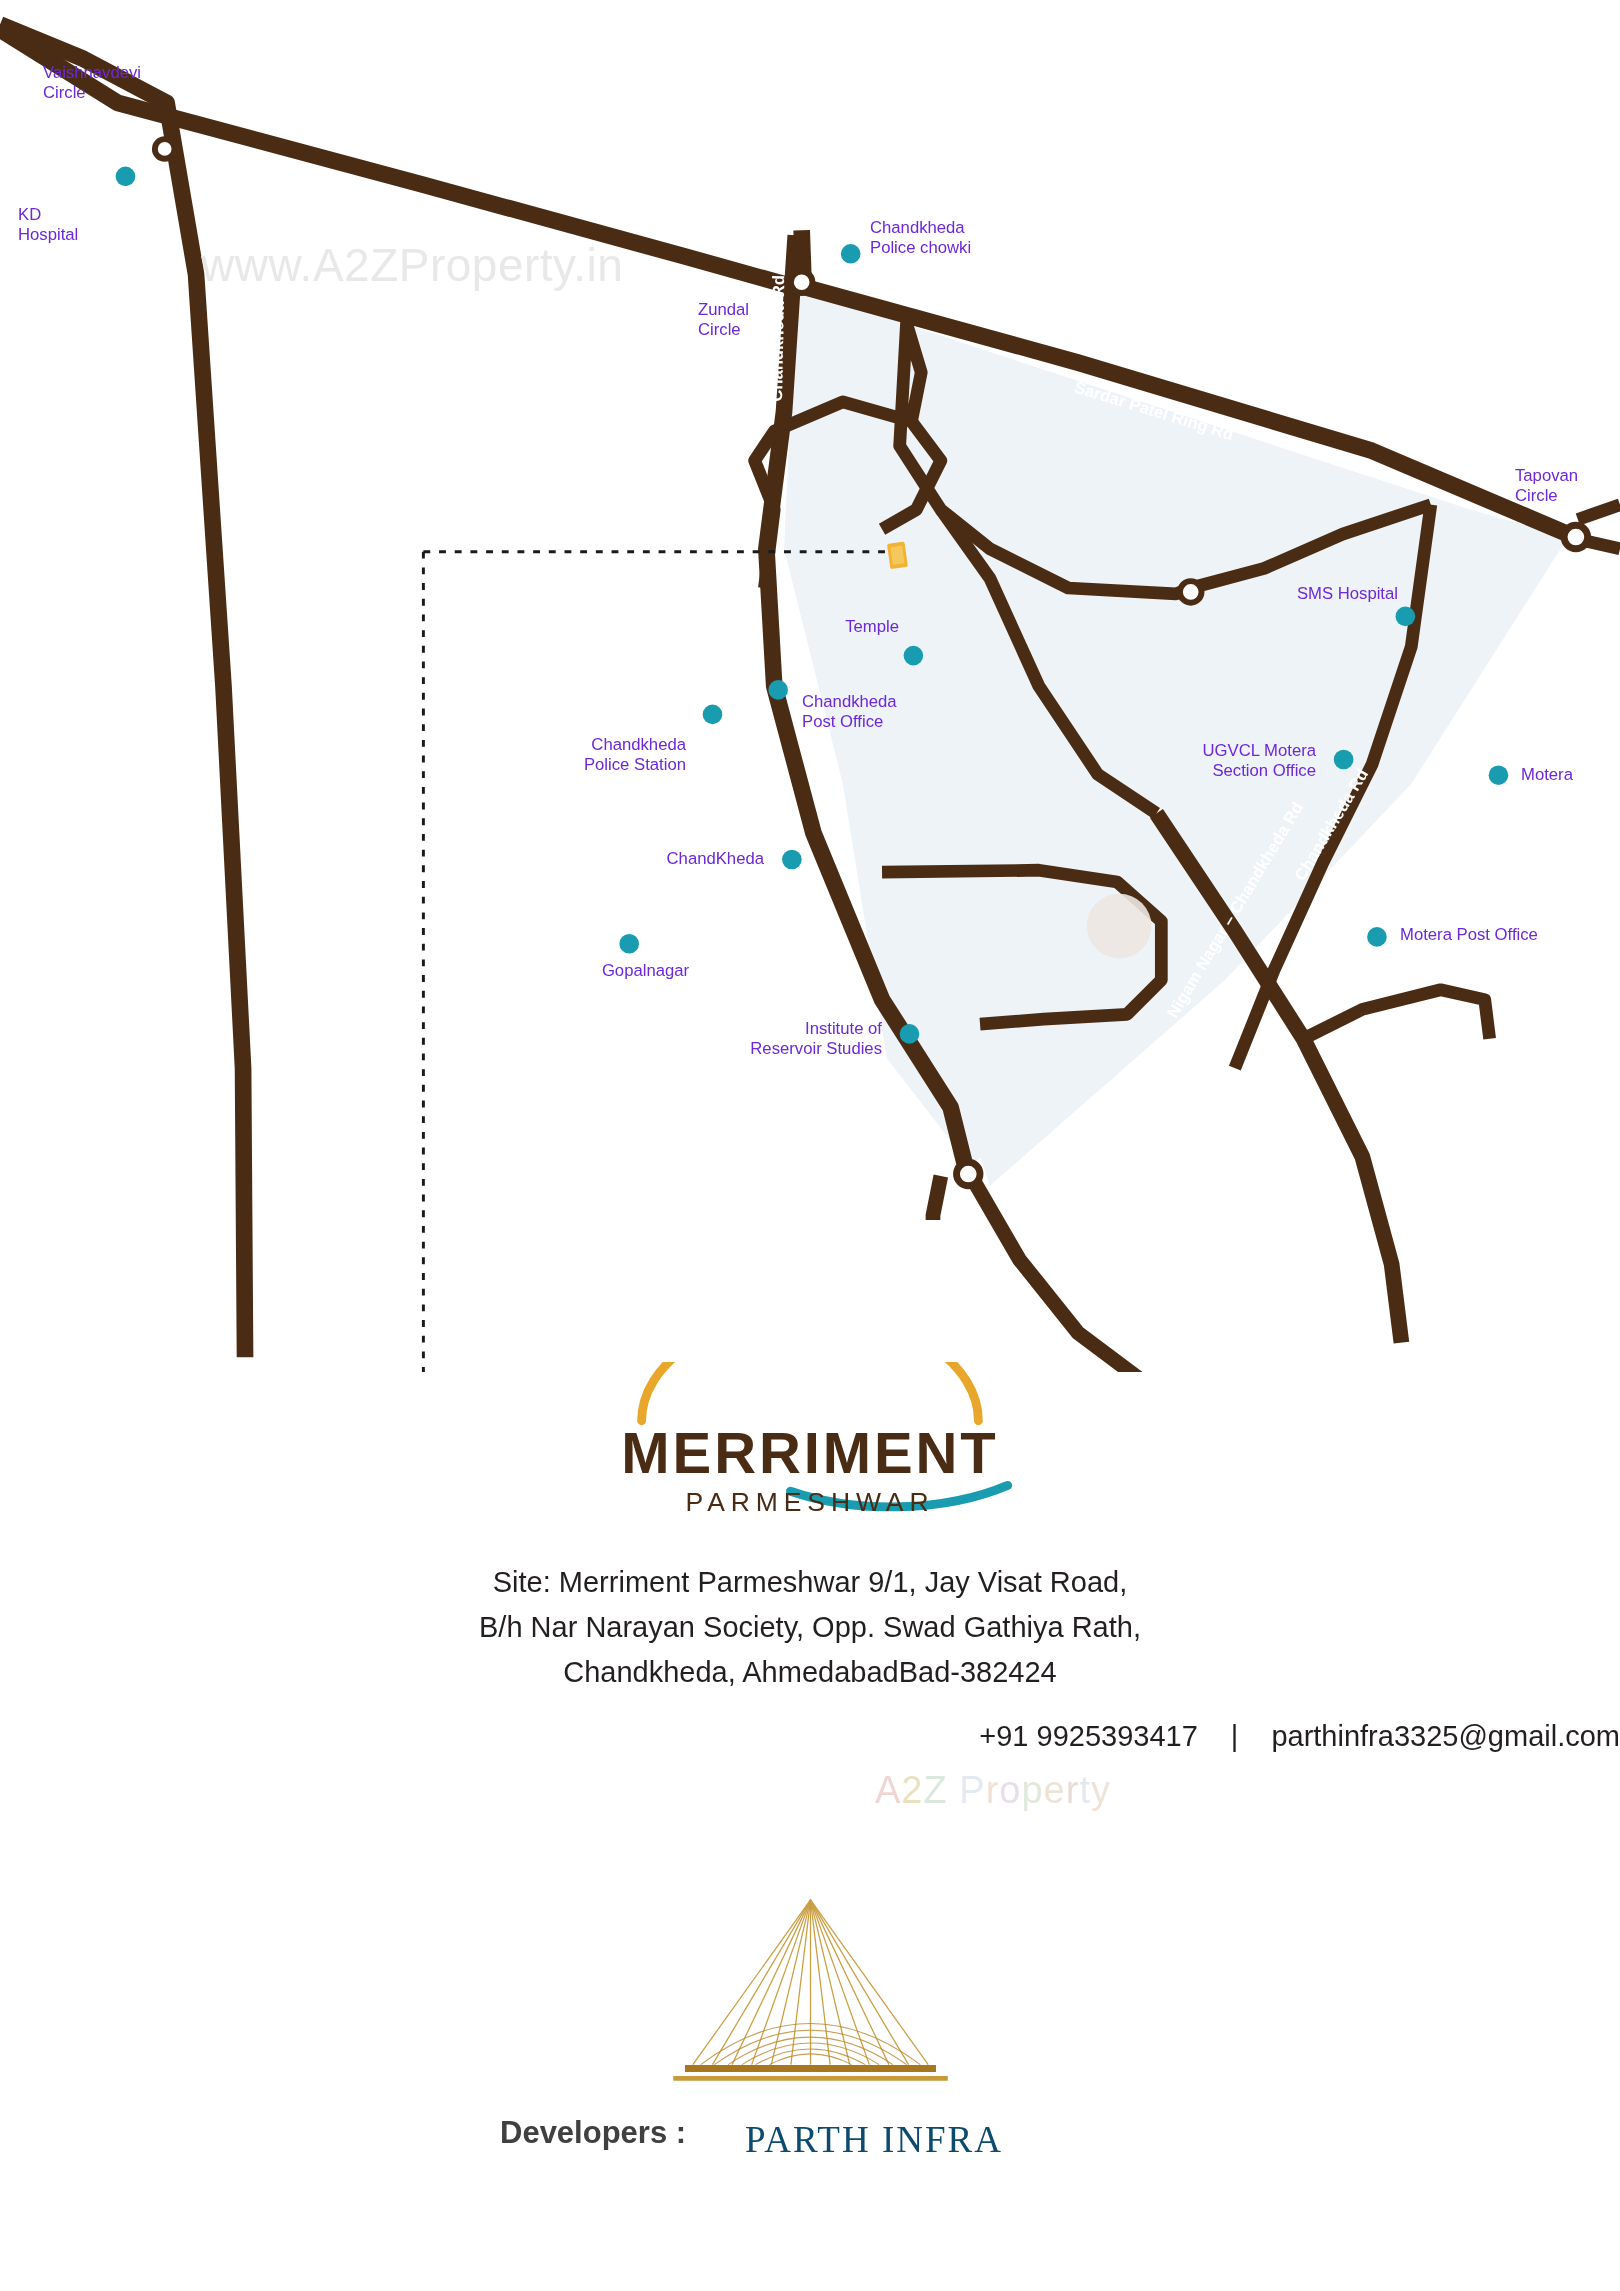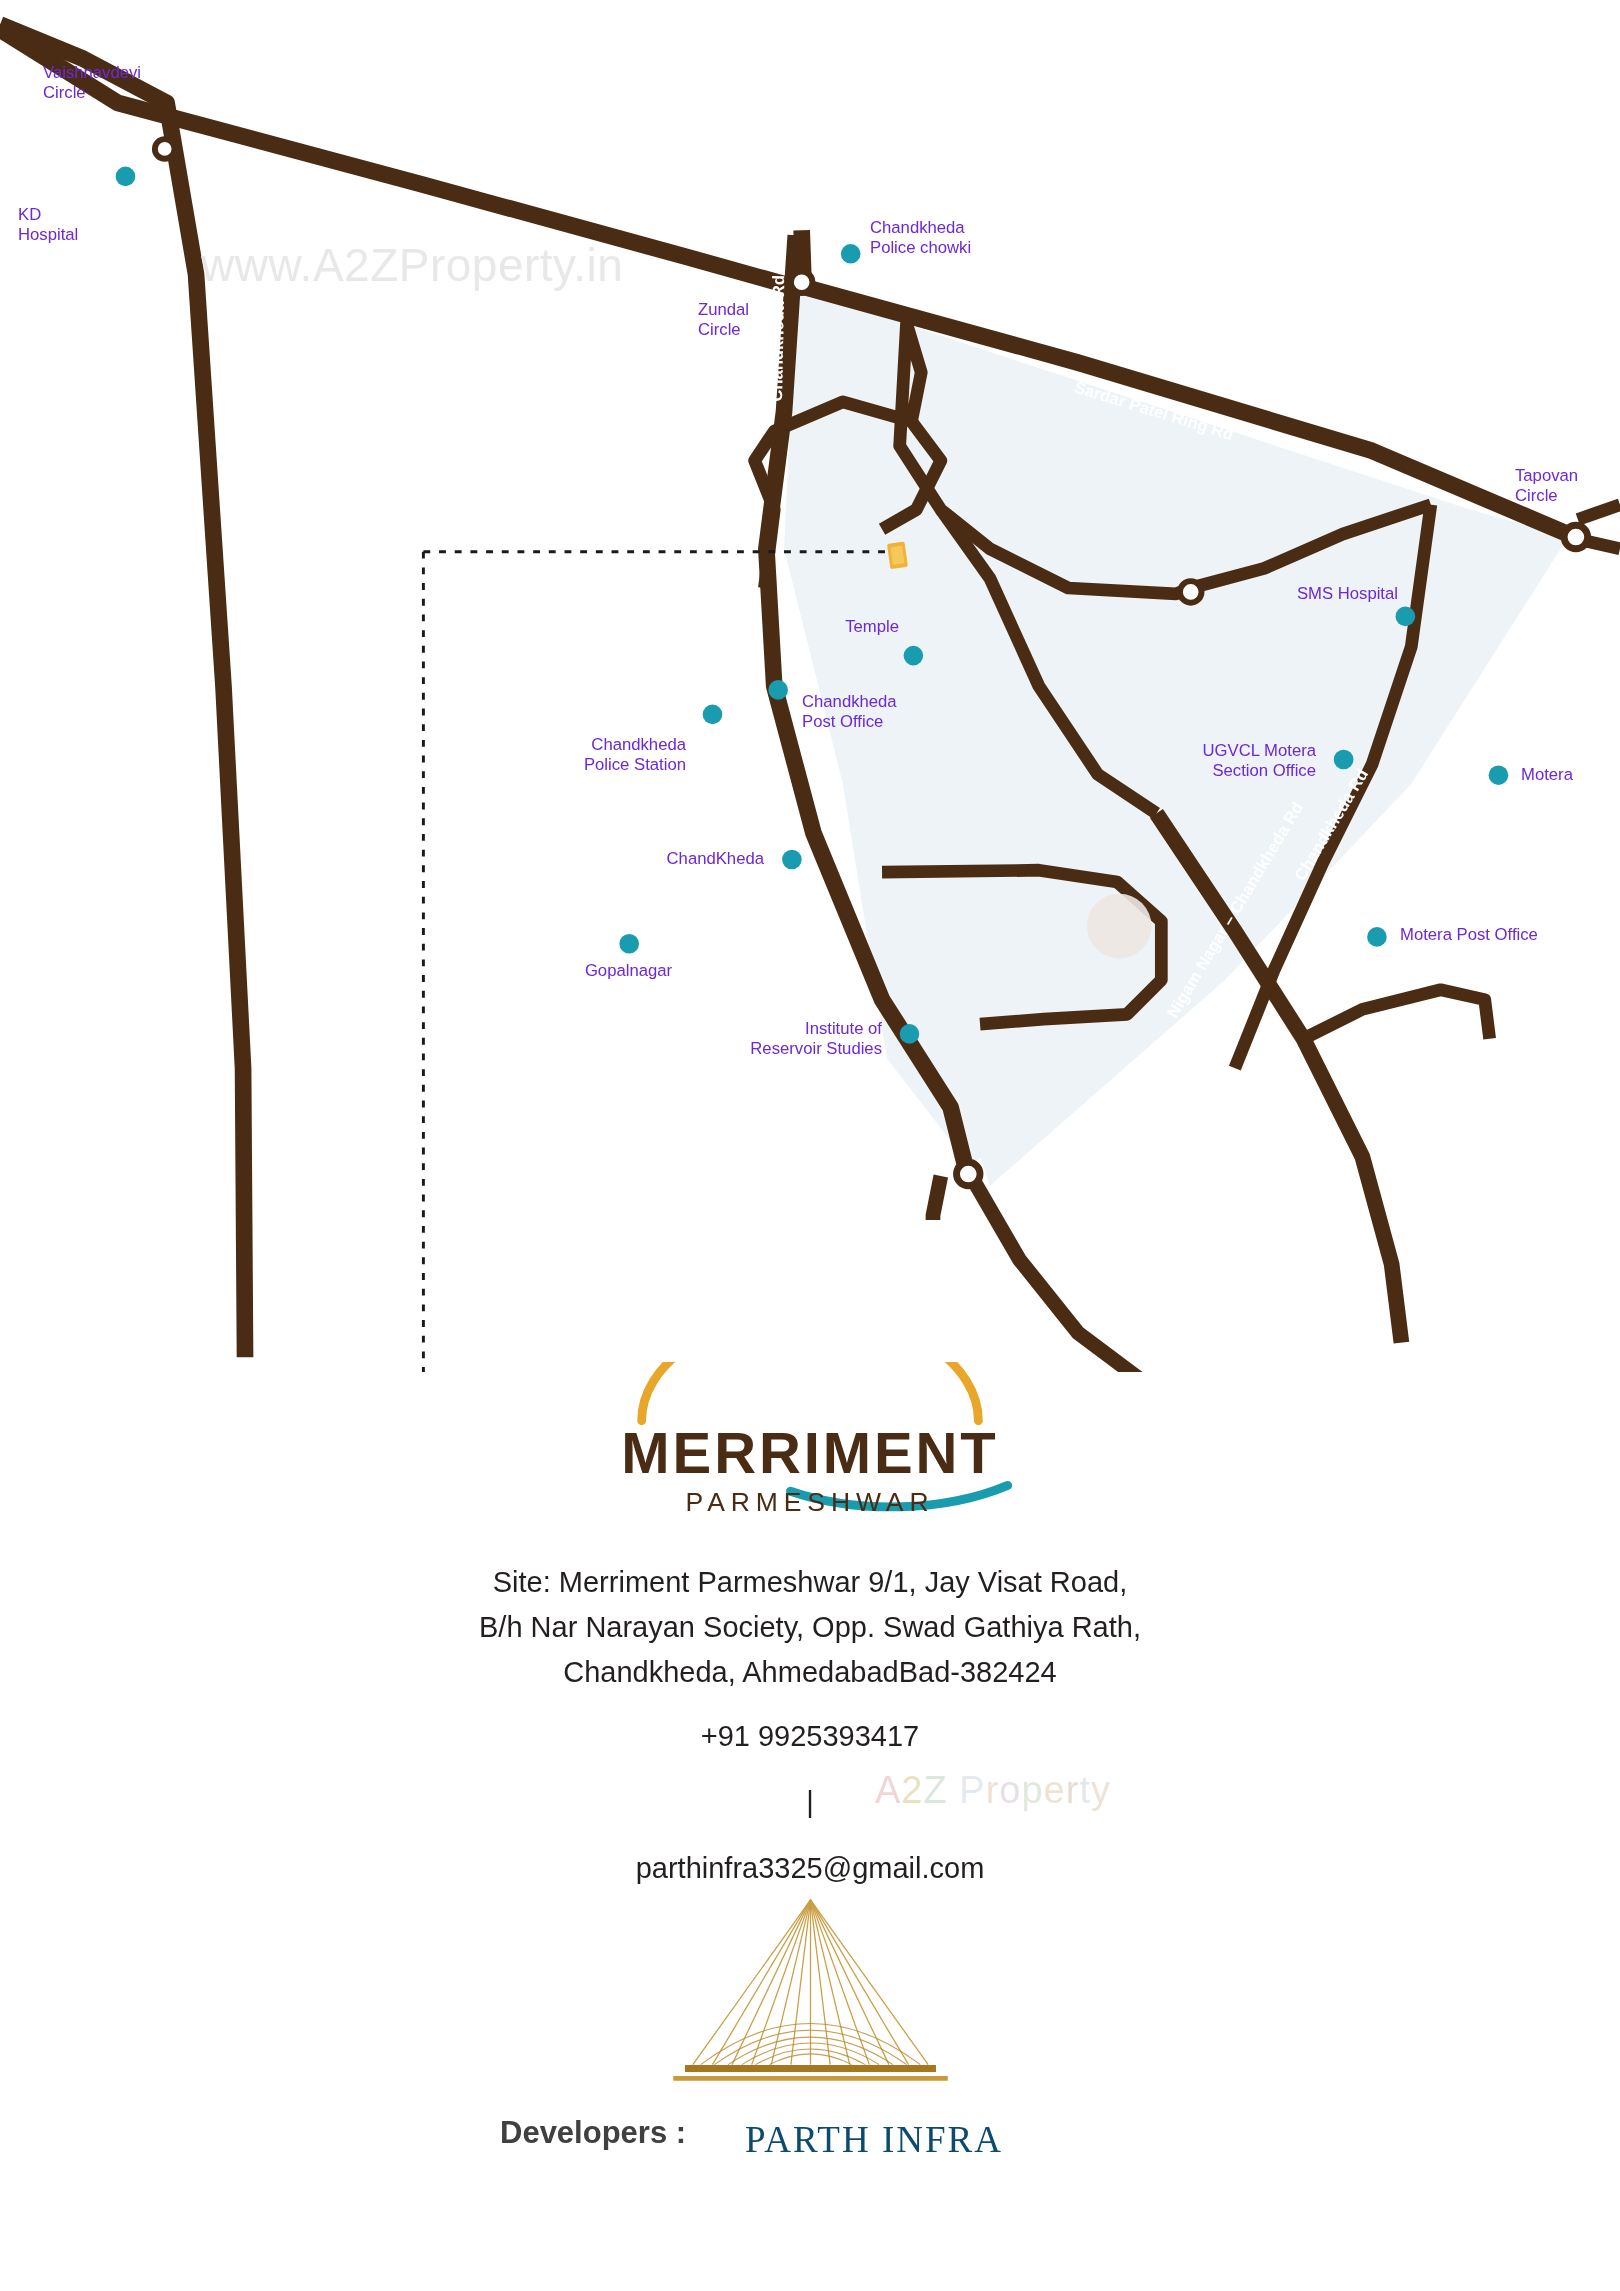--- a/index.html
+++ b/index.html
@@ -93,21 +93,20 @@
   #contact-row {
     margin-top: 25.5px;
     font-size: 29px;
     color: #231f20;
     display: flex;
     justify-content: flex-end;
     align-items: center;
     gap: 33px;
     position: relative;
     z-index: 3;
-    flex-direction: column;
   }
   #contact-sep {
     color: #231f20;
     font-size: 29px;
   }
   .wm2 {
     position: absolute;
     left: 863px;
     top: 1769px;
     font-size: 38px;
@@ -251,21 +250,21 @@
   <div class="map-label right" style="left:725px; top:617px; width:174px;">Temple</div>
   <div class="map-label" style="left:802px; top:692px;">Chandkheda
 Post Office</div>
   <div class="map-label right" style="left:441px; top:735px; width:245px;">Chandkheda
 Police Station</div>
   <div class="map-label right" style="left:1059px; top:741px; width:257px;">UGVCL Motera
 Section Office</div>
   <div class="map-label" style="left:1521px; top:765px;">Motera</div>
   <div class="map-label right" style="left:529px; top:849px; width:235px;">ChandKheda</div>
   <div class="map-label" style="left:1400px; top:925px;">Motera Post Office</div>
-  <div class="map-label center" style="left:545px; top:961px; width:167px;">Gopalnagar</div>
+  <div class="map-label center" style="left:562px; top:961px; width:167px;">Gopalnagar</div>
   <div class="map-label right" style="left:686px; top:1019px; width:196px;">Institute of
 Reservoir Studies</div>
 </div>
 
 <div id="branding">
 
   <div id="logo-block">
     <svg width="510" height="186" viewBox="0 0 520 190">
       <path d="M 88 60 A 172 110 0 0 1 432 60" fill="none" stroke="#e8a72b" stroke-width="9" stroke-linecap="round"></path>
       <path d="M 240 132 A 190 100 0 0 0 462 126" fill="none" stroke="#1a9cb0" stroke-width="9" stroke-linecap="round"></path>

